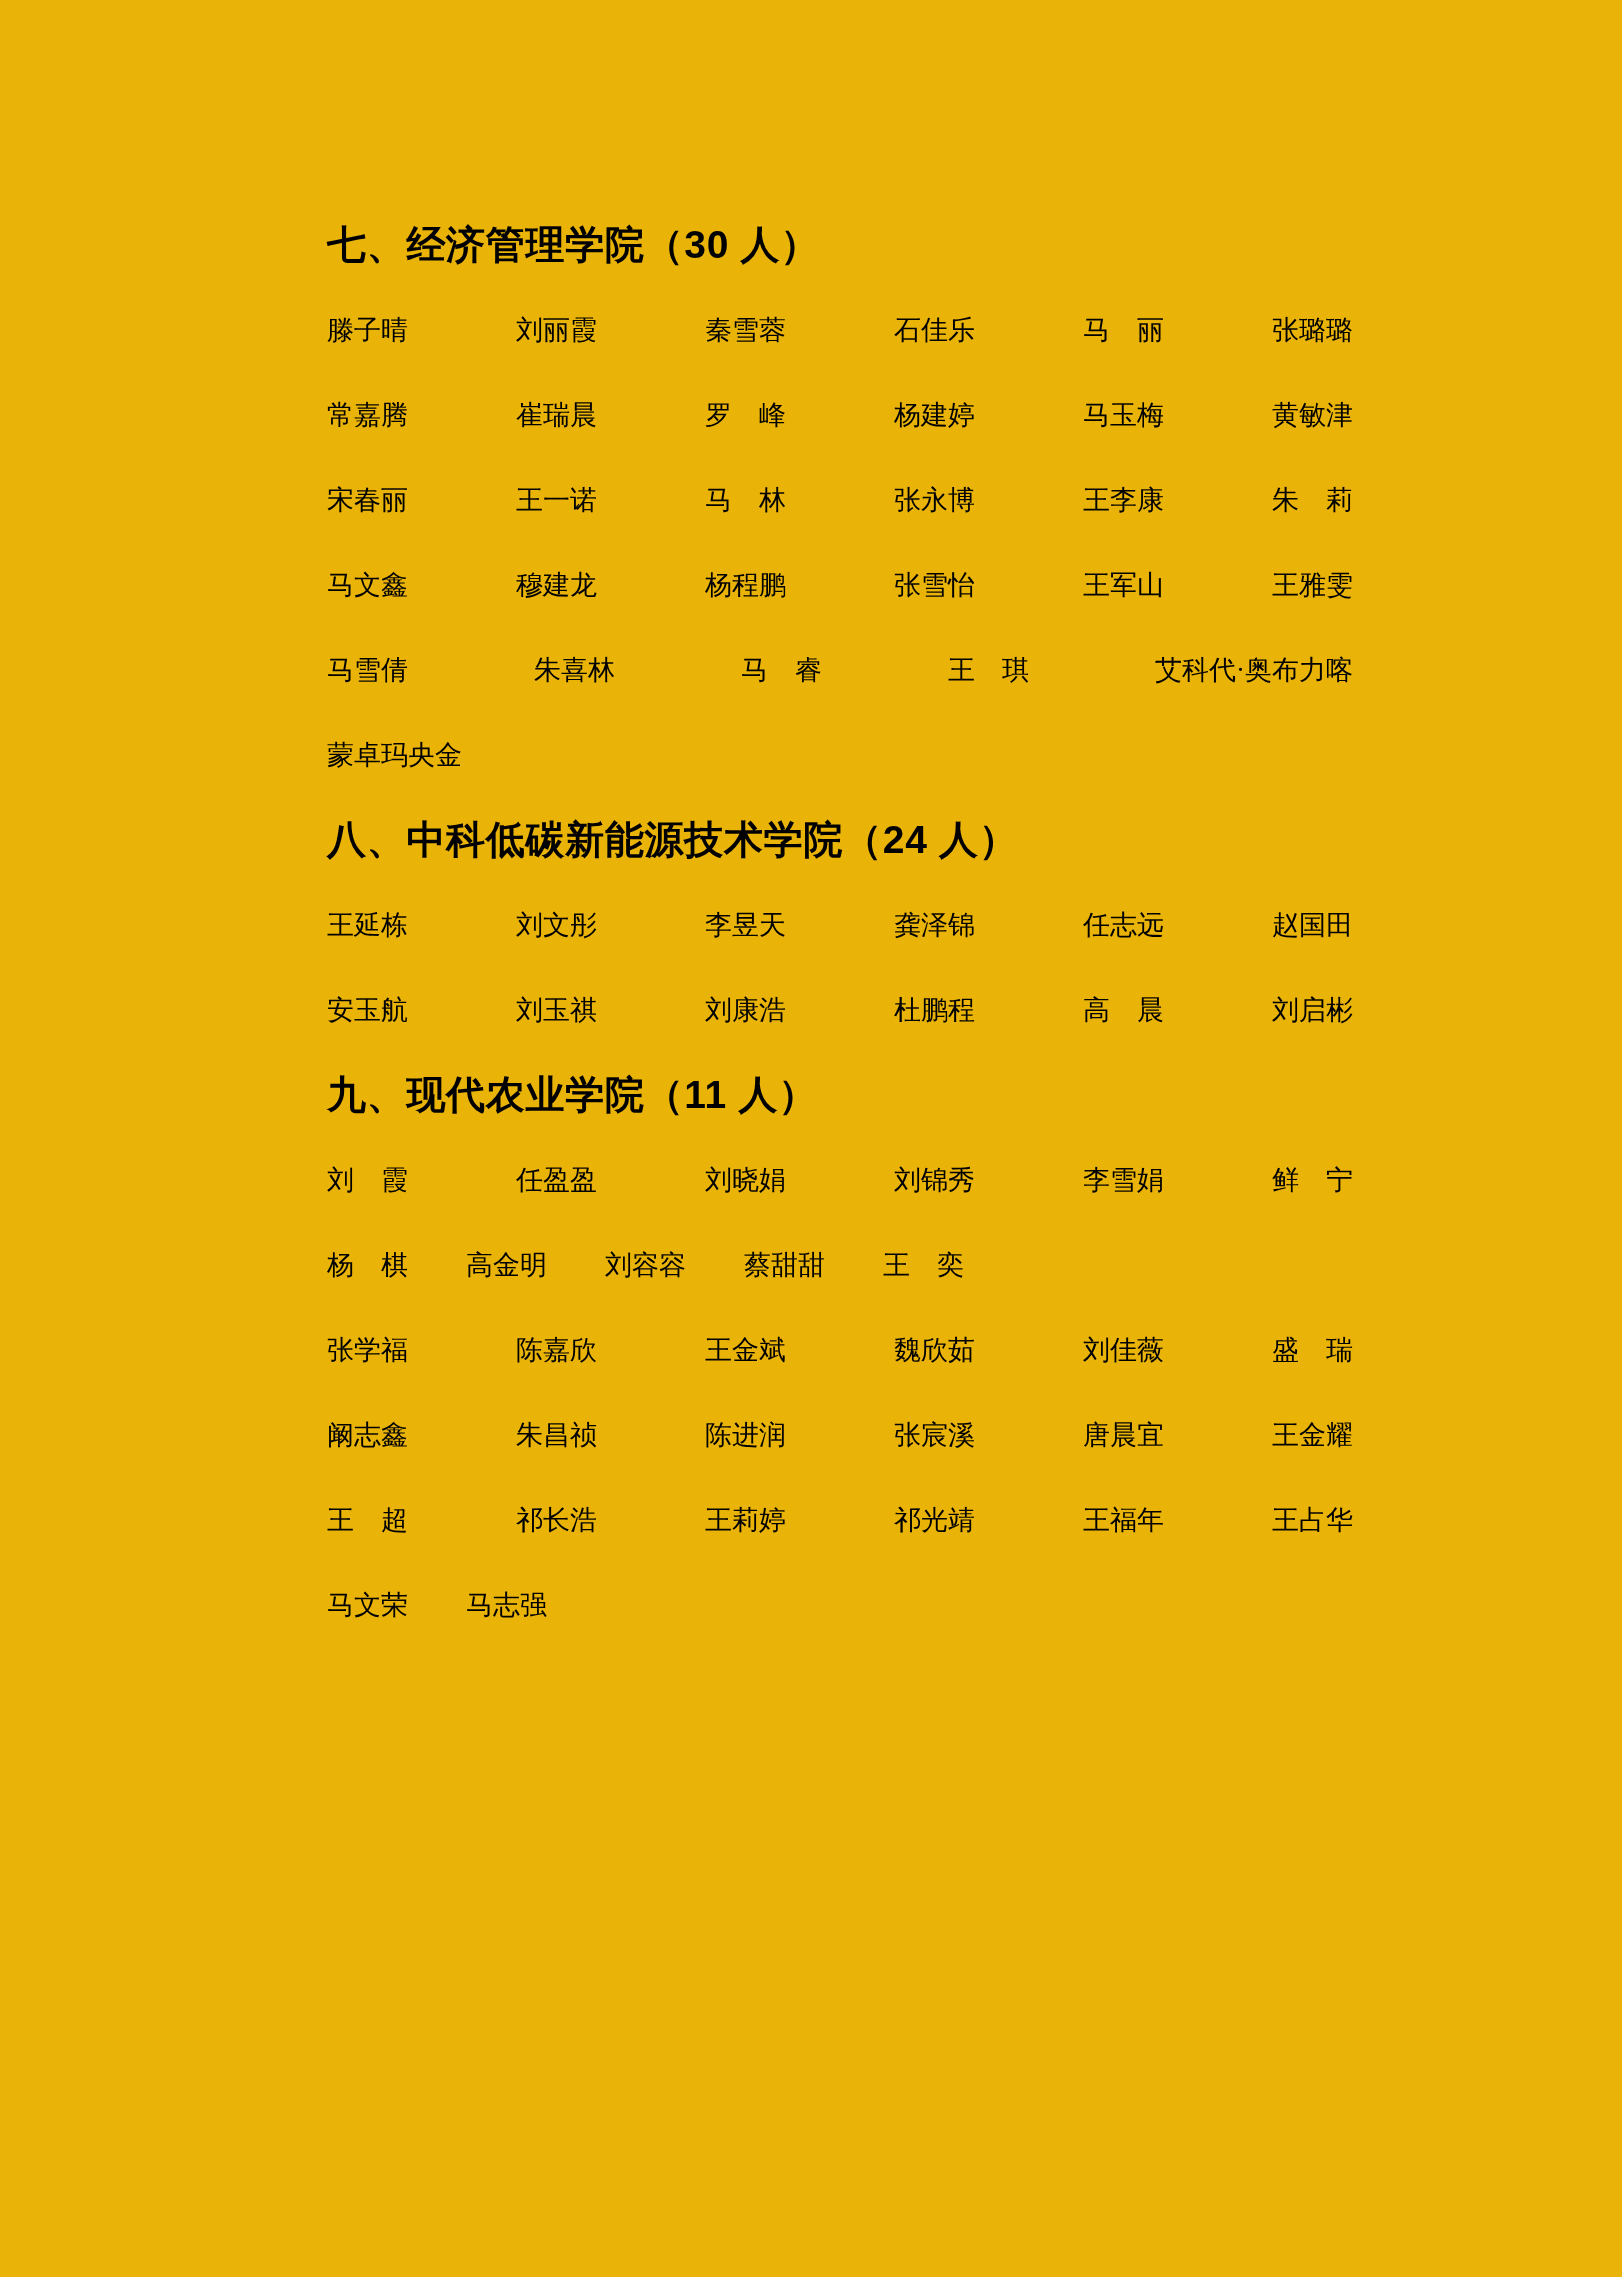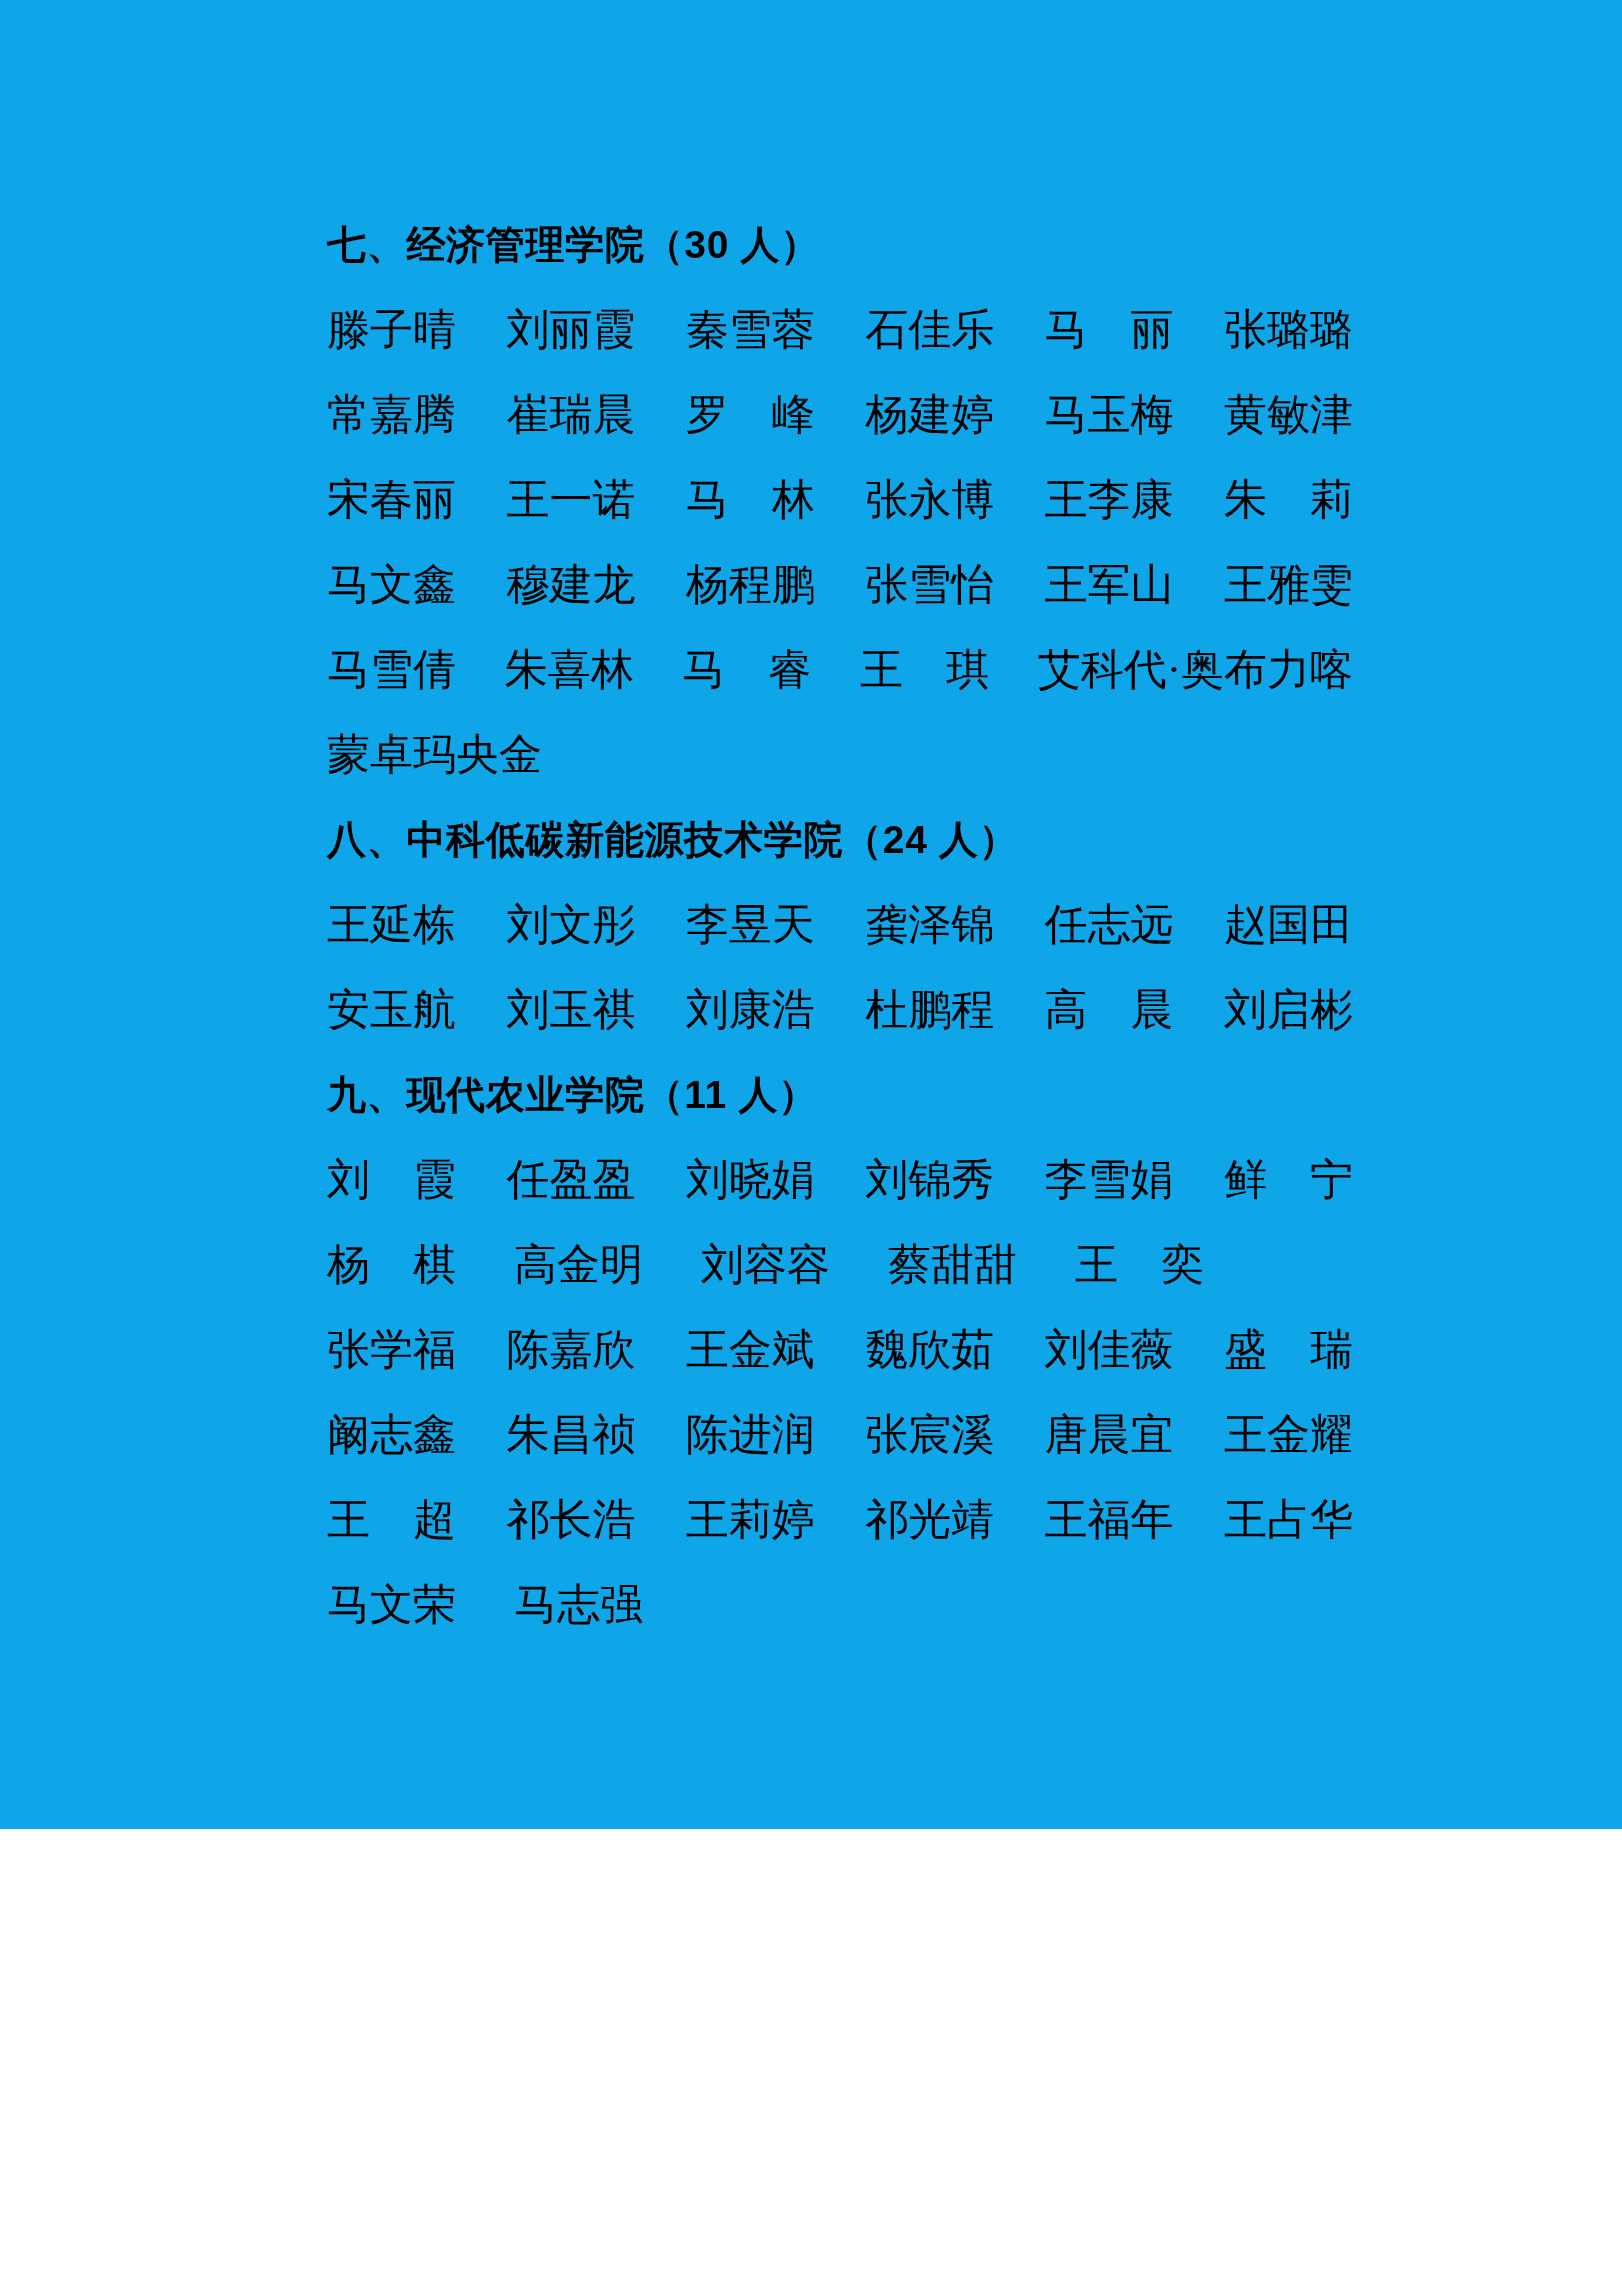--- a/index.html
+++ b/index.html
@@ -3,22 +3,22 @@
 <meta charset="utf-8">
 <style>
   html, body {
     margin: 0;
     padding: 0;
     background: #ffffff;
   }
   .page {
     position: relative;
     width: 1623px;
-    height: 1829px;
-    background: #0ea5e9;
+    height: 2277px;
+    background: #eab308;
     overflow: hidden;
   }
   .doc {
     position: absolute;
     left: 327px;
     top: 202px;
     width: 1026px;
     color: #000000;
   }
   .line {
@@ -28,21 +28,21 @@
     white-space: pre;
   }
   .heading {
     font-family: "Liberation Sans", sans-serif;
     font-weight: 700;
     font-size: 39px;
     letter-spacing: 0.7px;
   }
   .name-row {
     font-family: "Liberation Serif", serif;
-    font-size: 43px;
+    font-size: 27px;
     justify-content: space-between;
     text-align: center;
   }
   .name-row.left-align {
     justify-content: flex-start;
     gap: 58px;
   }
   .name {
     display: inline-block;
     white-space: pre;

